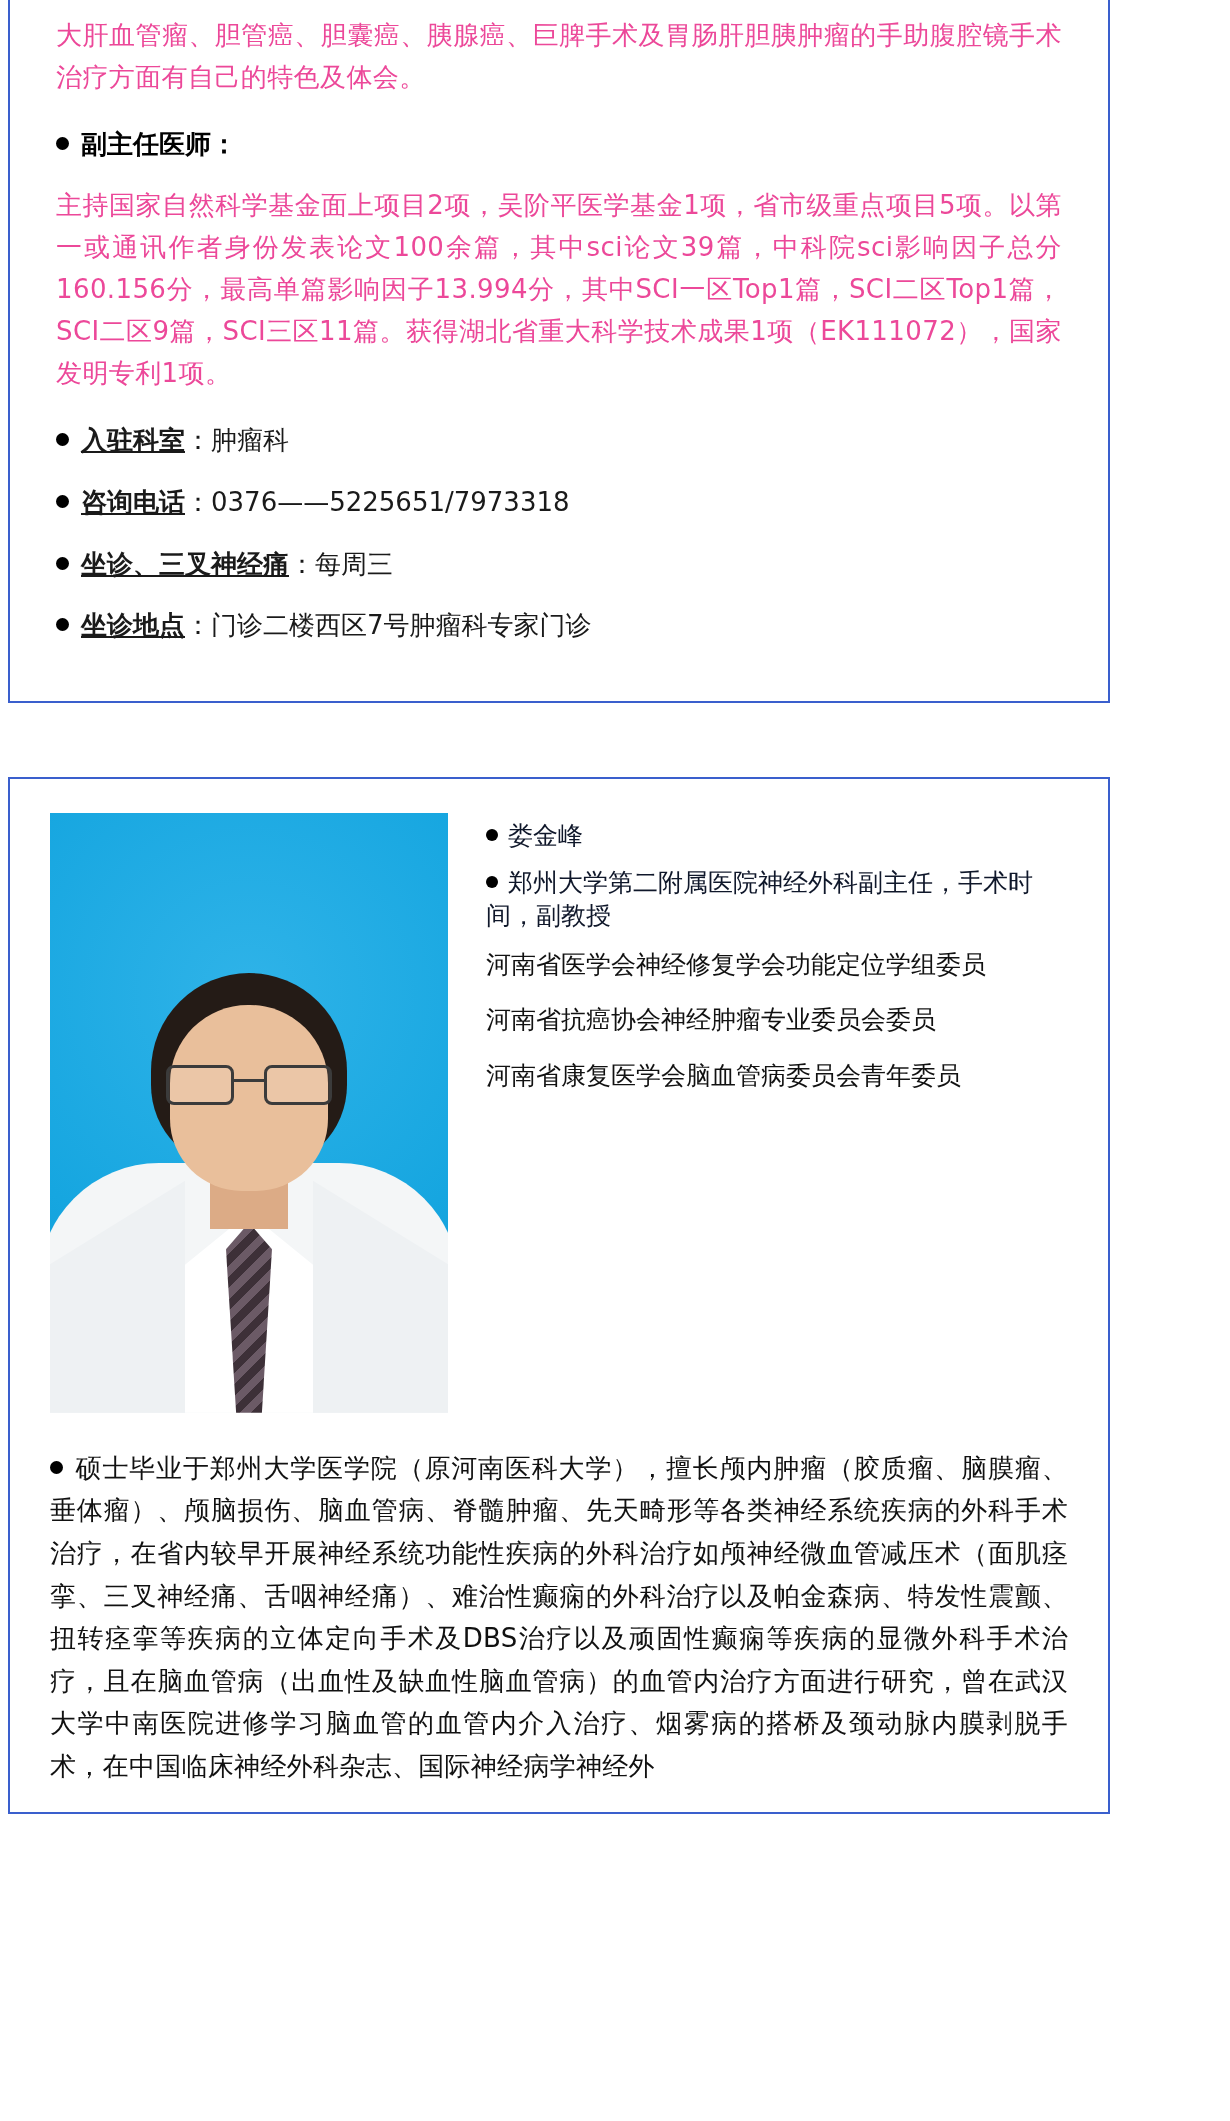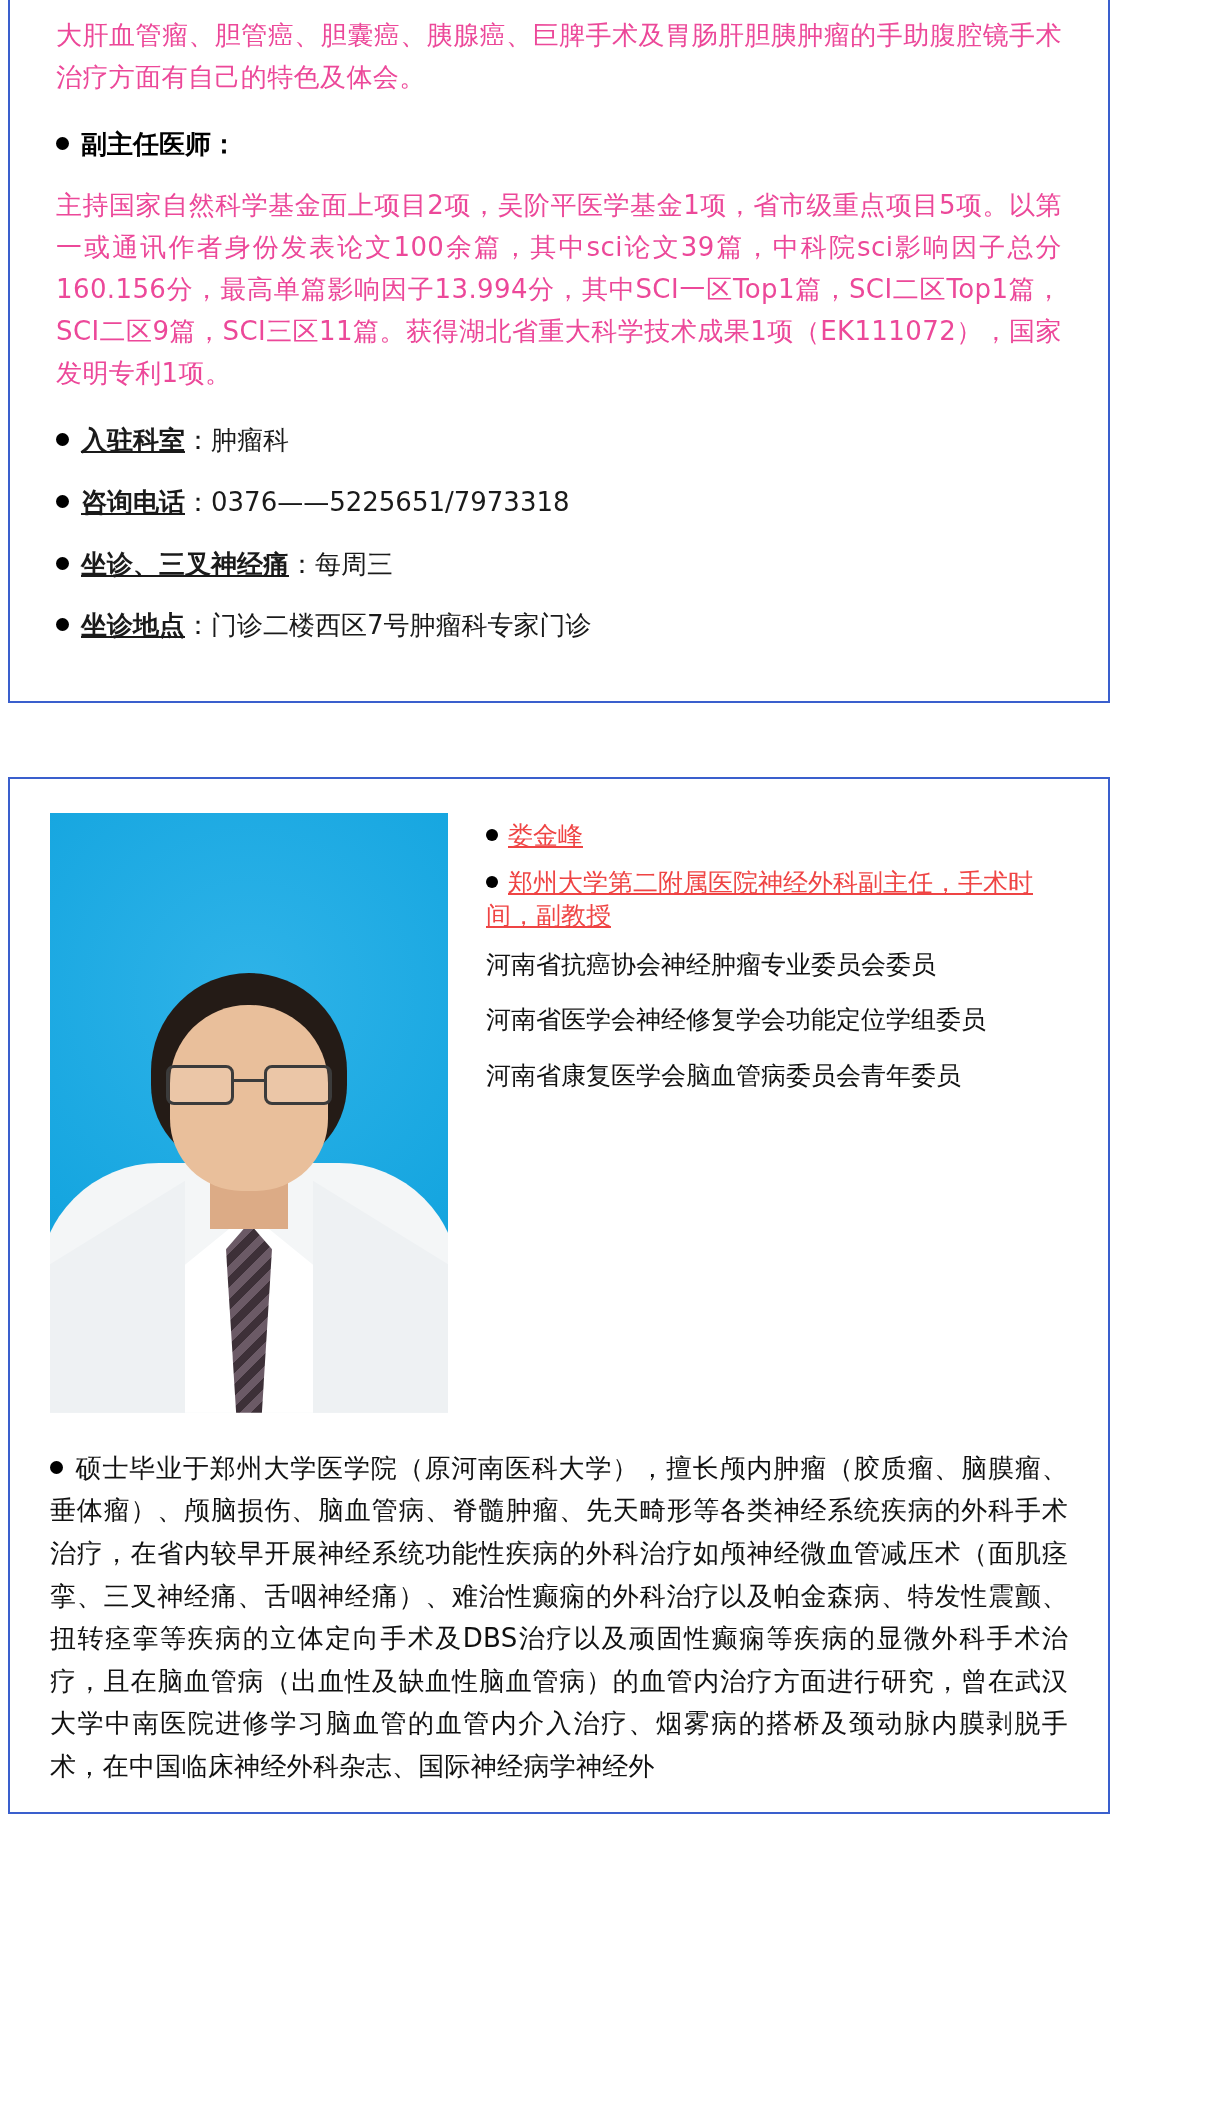--- a/index.html
+++ b/index.html
@@ -231,22 +231,21 @@
   }
 
   .profile-info {
     flex: 1 1 auto;
     padding-top: 6px;
   }
   .info-line {
     font-size: 25px;
     line-height: 1.32;
     margin: 0 0 16px 0;
-    color: #ef4444;
-    text-decoration: underline;
+    color: #0f172a;
   }
   .info-line.name {
     margin-bottom: 14px;
   }
   .info-line .bullet {
     width: 12px;
     height: 12px;
     margin-right: 10px;
     vertical-align: 3px;
   }
@@ -327,22 +326,22 @@
       <div class="profile-info">
 
         <p class="info-line name">
           <span class="bullet"></span><span>娄金峰</span>
         </p>
 
         <p class="info-line">
           <span class="bullet"></span><span>郑州大学第二附属医院神经外科副主任，手术时间，副教授</span>
         </p>
 
+        <p class="info-block">河南省医学会神经修复学会功能定位学组委员</p>
         <p class="info-block">河南省抗癌协会神经肿瘤专业委员会委员</p>
-        <p class="info-block">河南省医学会神经修复学会功能定位学组委员</p>
         <p class="info-block">河南省康复医学会脑血管病委员会青年委员</p>
 
       </div>
     </div>
 
     <p class="bio">
       <span class="bullet"></span><span>硕士毕业于郑州大学医学院（原河南医科大学），擅长颅内肿瘤（胶质瘤、脑膜瘤、垂体瘤）、颅脑损伤、脑血管病、脊髓肿瘤、先天畸形等各类神经系统疾病的外科手术治疗，在省内较早开展神经系统功能性疾病的外科治疗如颅神经微血管减压术（面肌痉挛、三叉神经痛、舌咽神经痛）、难治性癫痫的外科治疗以及帕金森病、特发性震颤、扭转痉挛等疾病的立体定向手术及DBS治疗以及顽固性癫痫等疾病的显微外科手术治疗，且在脑血管病（出血性及缺血性脑血管病）的血管内治疗方面进行研究，曾在武汉大学中南医院进修学习脑血管的血管内介入治疗、烟雾病的搭桥及颈动脉内膜剥脱手术，在中国临床神经外科杂志、国际神经病学神经外</span>
     </p>
 
   </div>

